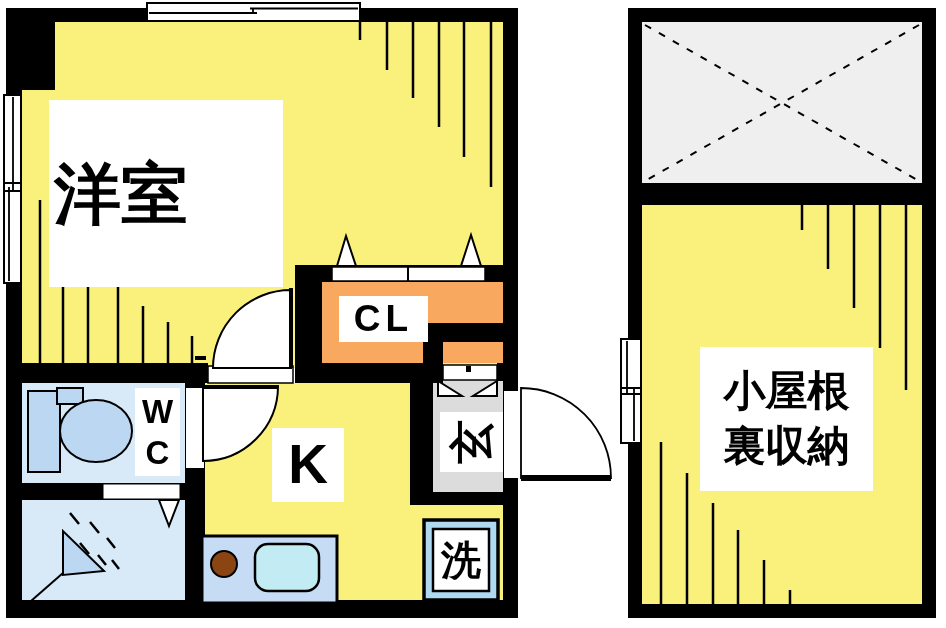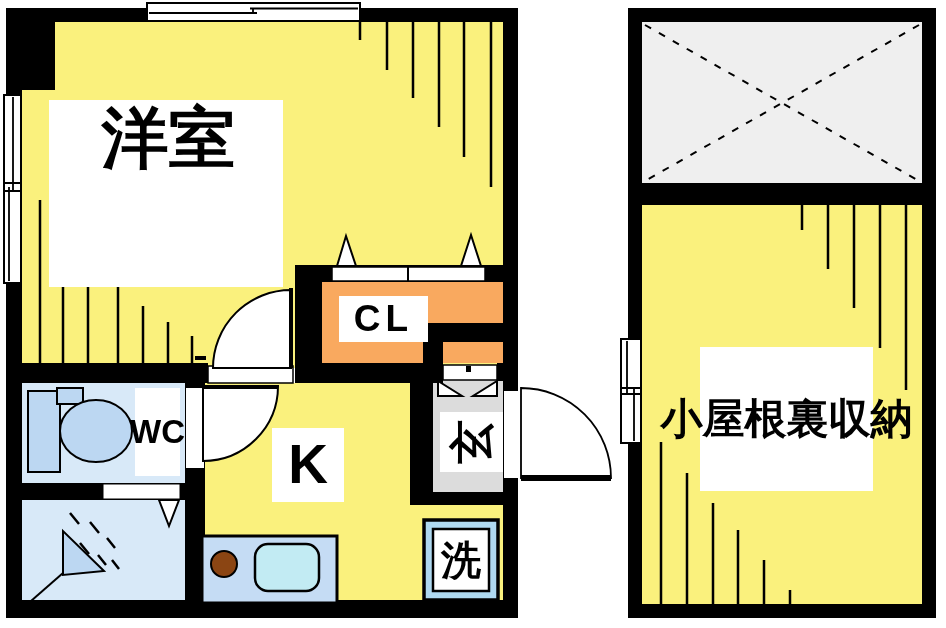--- a/index.html
+++ b/index.html
@@ -1,20 +1,20 @@
 <!DOCTYPE html>
 <html style="--room-yellow: #FAF17D; --closet-orange: #F9A95F; --wet-blue: #D8E9F8; --fixture-blue: #BCD7F2; --entrance-gray: #DCDCDC; --void-gray: #EFEFEF; --counter-blue: #C5DCF4; --sink-cyan: #C2EBF3; --burner-brown: #8B4513; --laundry-frame-blue: #AFD9F0; --wall-black: #000000;"><head>
 <meta charset="utf-8">
 <style>
   html,body{margin:0;padding:0;background:#fff;}
   #stage{position:relative;width:946px;height:628px;background:#fff;overflow:hidden;
          font-family:"Liberation Sans", sans-serif;}
   #plan-svg{position:absolute;left:0;top:0;}
   .lbl{position:absolute;background:#fff;color:#000;font-weight:bold;
-       display:flex;flex-direction:row;justify-content:center;align-items:center;
+       display:flex;flex-direction:column;justify-content:center;align-items:center;
        line-height:1.12;white-space:nowrap;}
   .lbl-western{left:49px;top:100px;width:234px;height:187px;font-size:67px;
        align-items:flex-start;padding-left:5px;box-sizing:border-box;}
   .lbl-cl{left:323px;top:296px;width:89px;height:46px;font-size:37px;letter-spacing:5px;margin-left:16px;}
   .lbl-wc{left:135px;top:388px;width:45px;height:88px;font-size:33px;line-height:1.25;}
   .lbl-k{left:272px;top:428px;width:72px;height:74px;font-size:55px;}
   .lbl-genkan{left:440px;top:412px;width:63px;height:60px;font-size:44px;}
   .lbl-genkan span{transform:rotate(-90deg);}
   .lbl-laundry{left:433px;top:529px;width:56px;height:62px;font-size:40px;background:transparent;}
   .lbl-attic{left:700px;top:347px;width:173px;height:144px;font-size:42px;line-height:1.3;}

